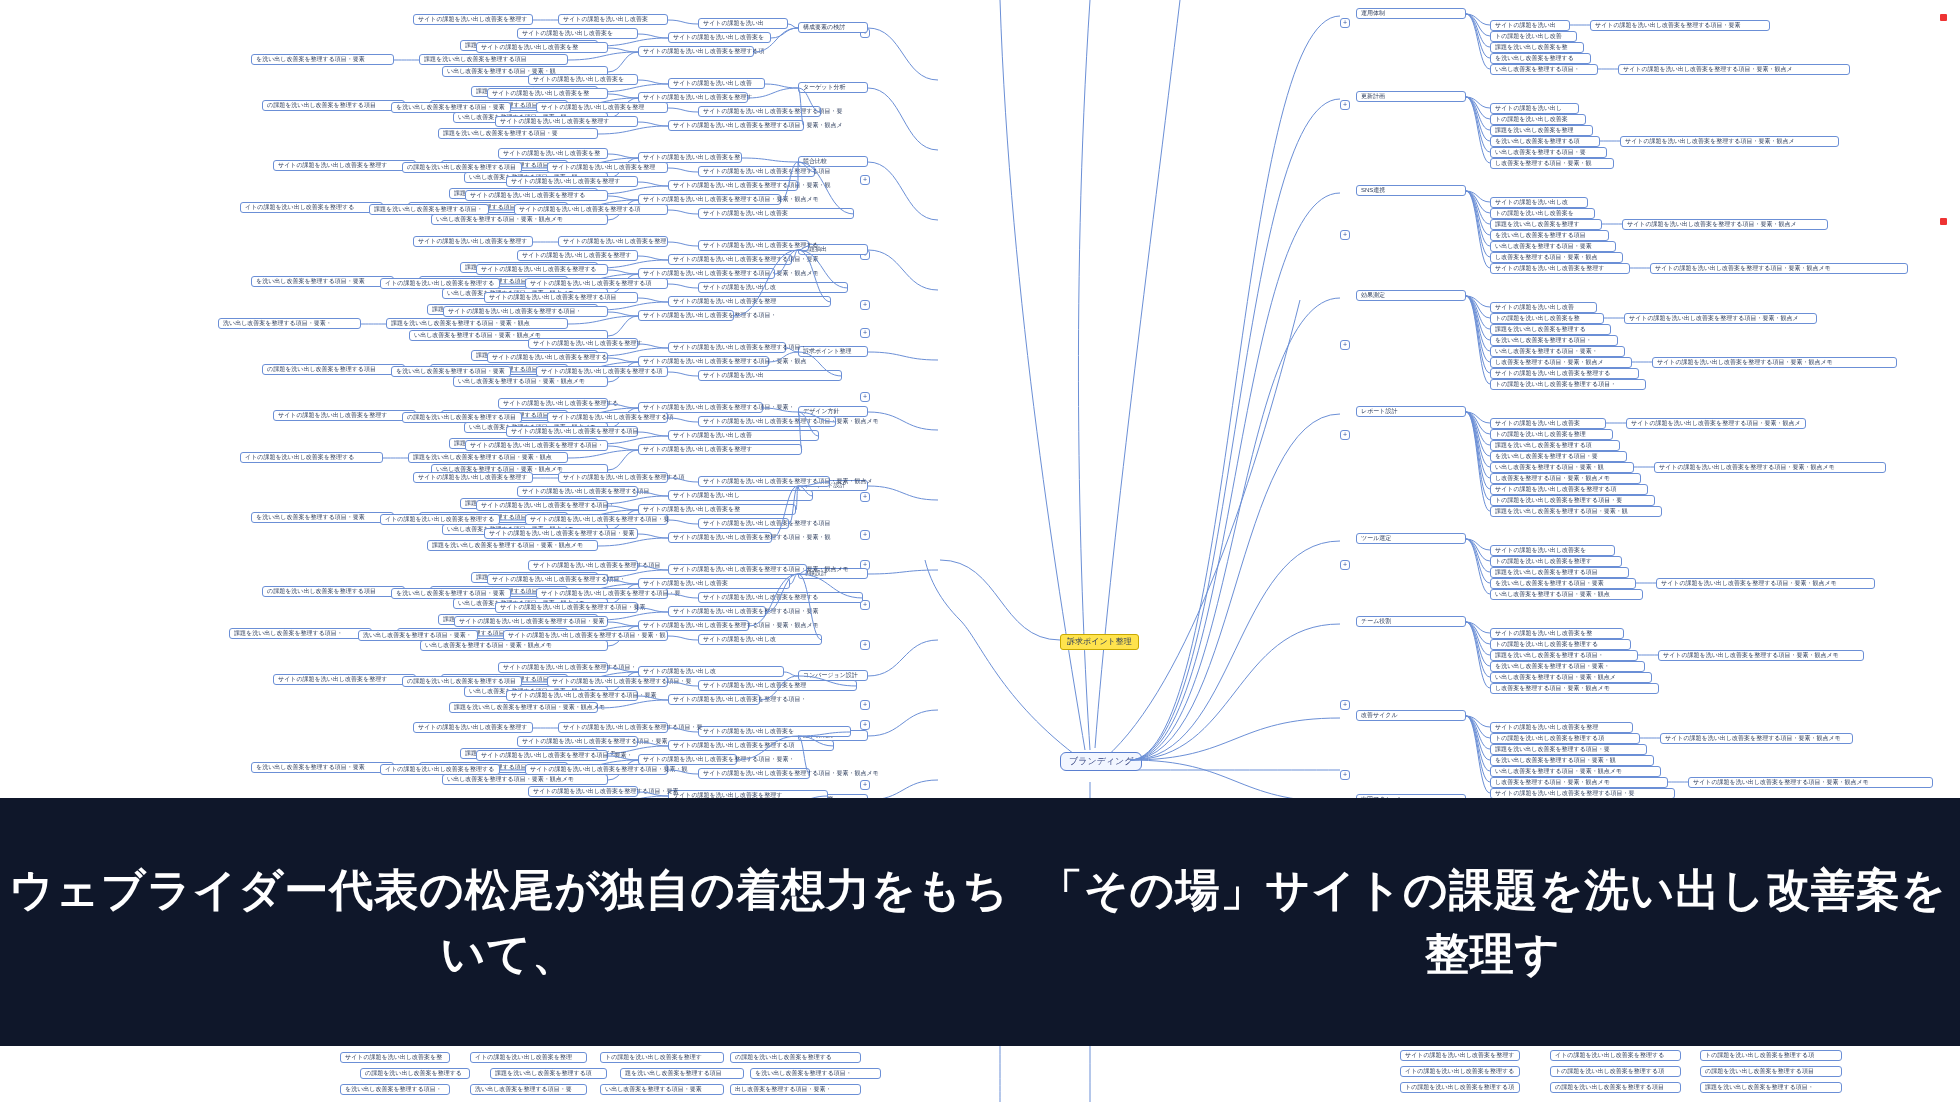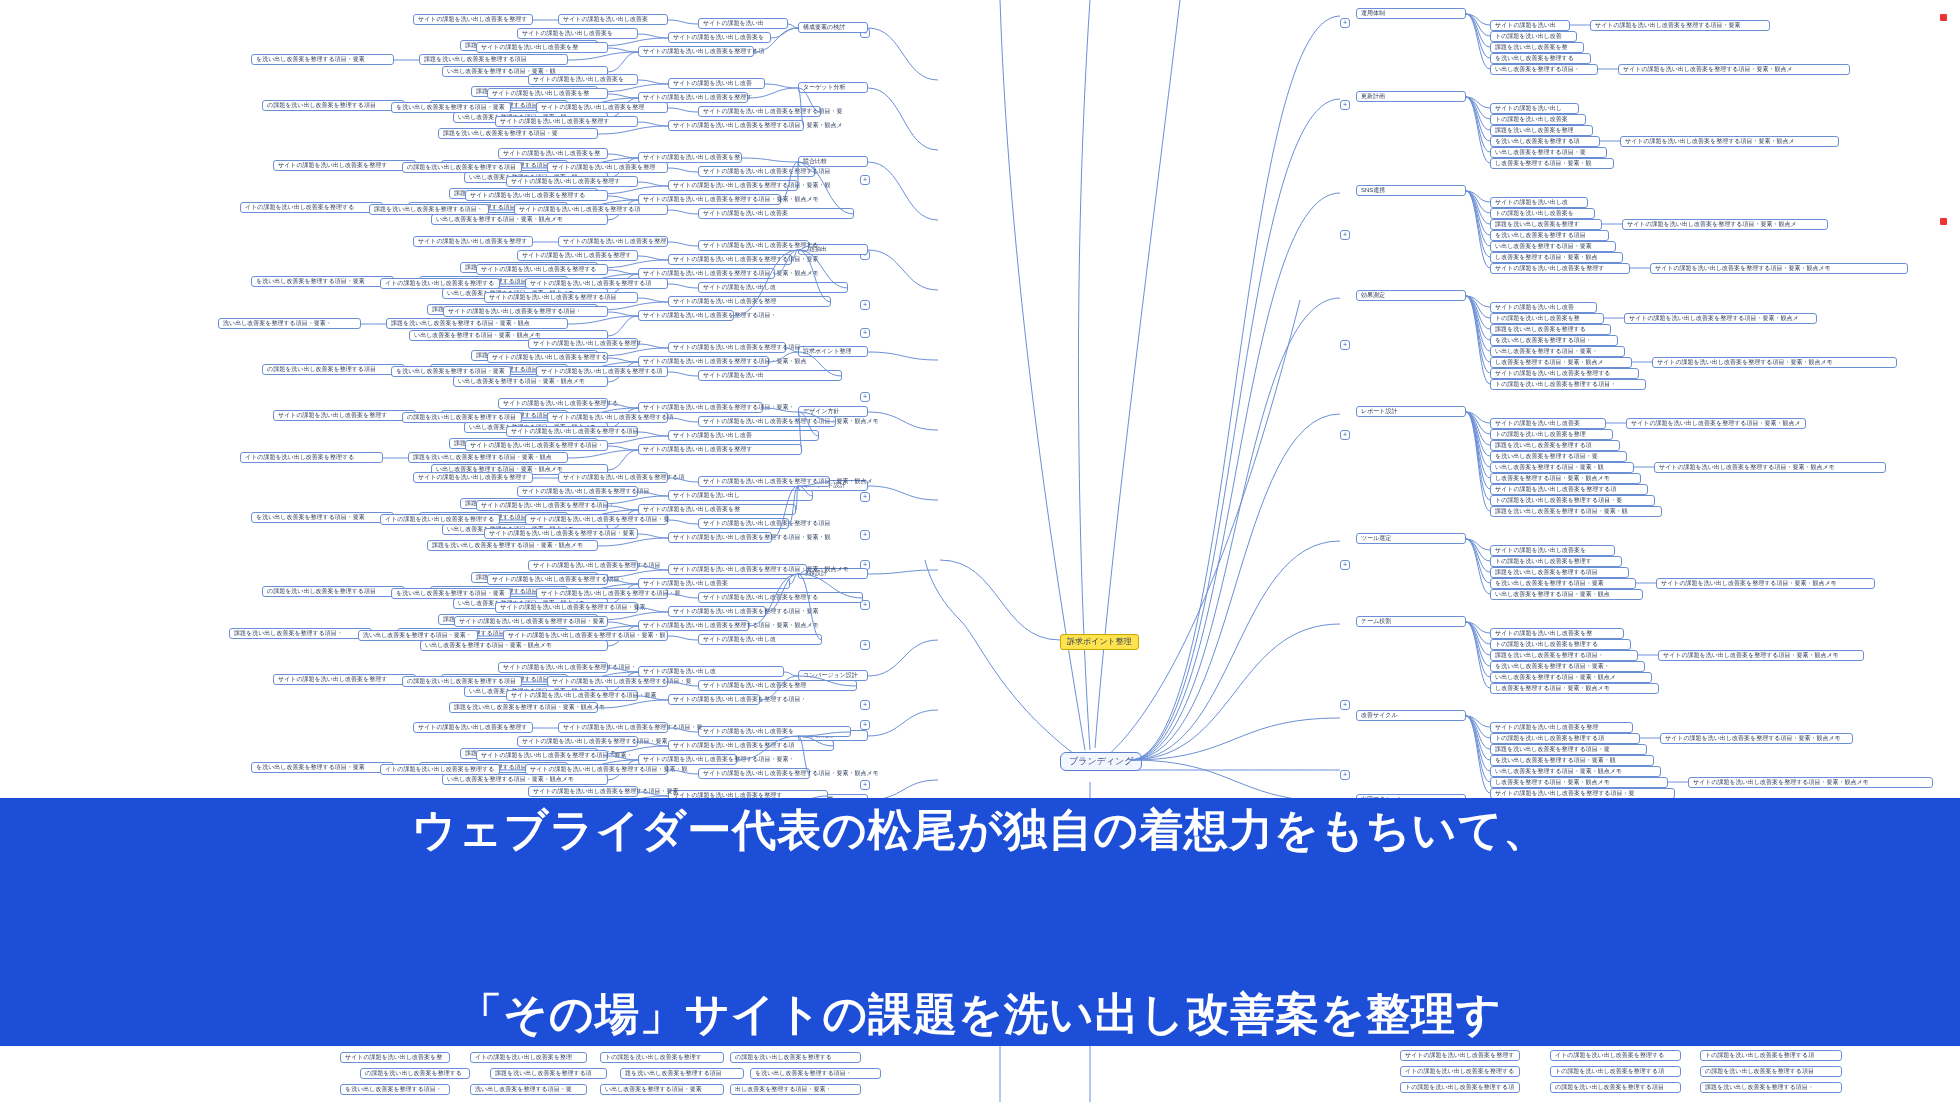--- a/index.html
+++ b/index.html
@@ -56,23 +56,23 @@
     stroke: #6b8fd6;
     stroke-width: 1;
     fill: none;
   }
   .caption-banner {
     position: absolute;
     left: 0;
     right: 0;
     top: 798px;
     height: 248px;
-    background: #1d4ed8;
+    background: #0f172a;
     display: flex;
-    flex-direction: column;
+    flex-direction: row;
     align-items: center;
     justify-content: space-between;
     gap: 8px;
   }
   .caption-banner .line {
     color: #ffffff;
     font-size: 44px;
     font-weight: 700;
     letter-spacing: 0.02em;
     text-align: center;

